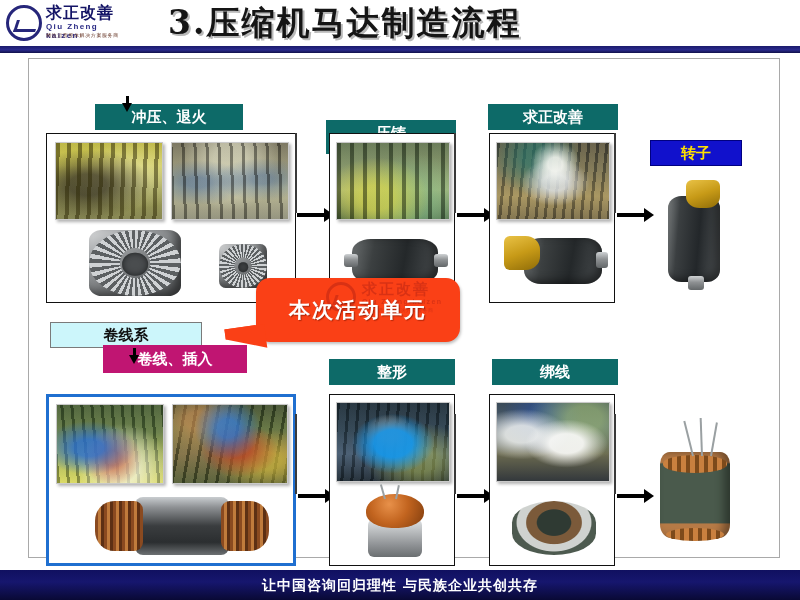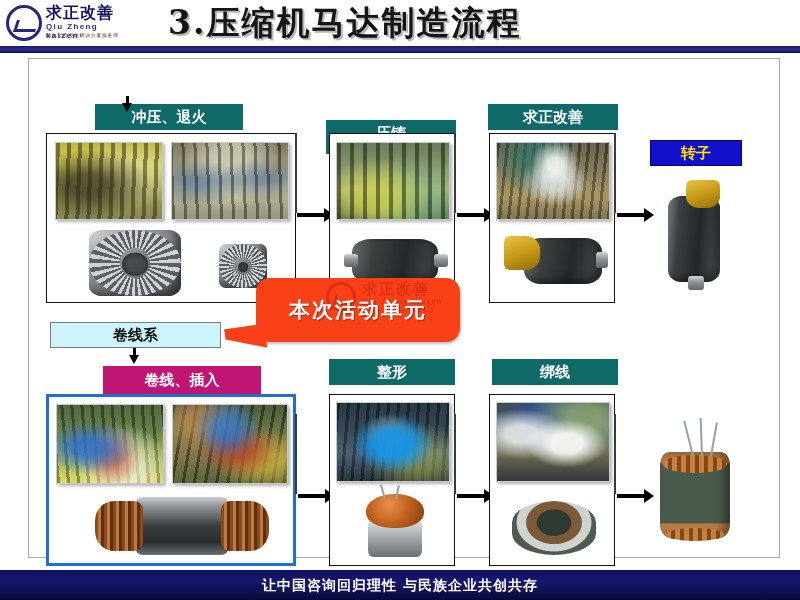--- a/index.html
+++ b/index.html
@@ -241,23 +241,23 @@
     <div class="callout-tail"></div>
     <div class="wm">
       <div class="wm-ring"></div>
       <div class="wm-cn">求正改善</div>
       <div class="wm-en">Qiu Zheng kaizen</div>
       <div class="wm-sub">精益运营整体解决方案服务商</div>
     </div>
     <div class="callout-text">本次活动单元</div>
   </div>
 
-  <div class="chip chip-sys" style="left:50px;top:322px;width:171px;height:26px;line-height:25px;">卷线系</div>
-
-  <div class="chip chip-magenta" style="left:103px;top:366px;width:158px;height:28px;line-height:28px;">卷线、插入</div>
+  <div class="chip chip-sys" style="left:50px;top:322px;width:152px;height:26px;line-height:25px;">卷线系</div>
+
+  <div class="chip chip-magenta" style="left:103px;top:345px;width:144px;height:28px;line-height:28px;">卷线、插入</div>
   <div class="chip chip-teal" style="left:329px;top:359px;width:126px;height:26px;line-height:26px;">整形</div>
   <div class="chip chip-teal" style="left:492px;top:359px;width:126px;height:26px;line-height:26px;">绑线</div>
 
   <div class="varrow" style="left:133px;top:348px;height:8px;"></div>
 
   <div class="panel hl" style="left:46px;top:394px;width:250px;height:172px;">
     <div class="photo" style="left:7px;top:7px;width:108px;height:80px;">
       <div class="ph-inner" style="background:
            linear-gradient(180deg,#3f5530 0%,#5d7440 35%,#9aa84e 62%,#d9d75c 100%);"></div>
       <div class="ph-inner" style="background:

